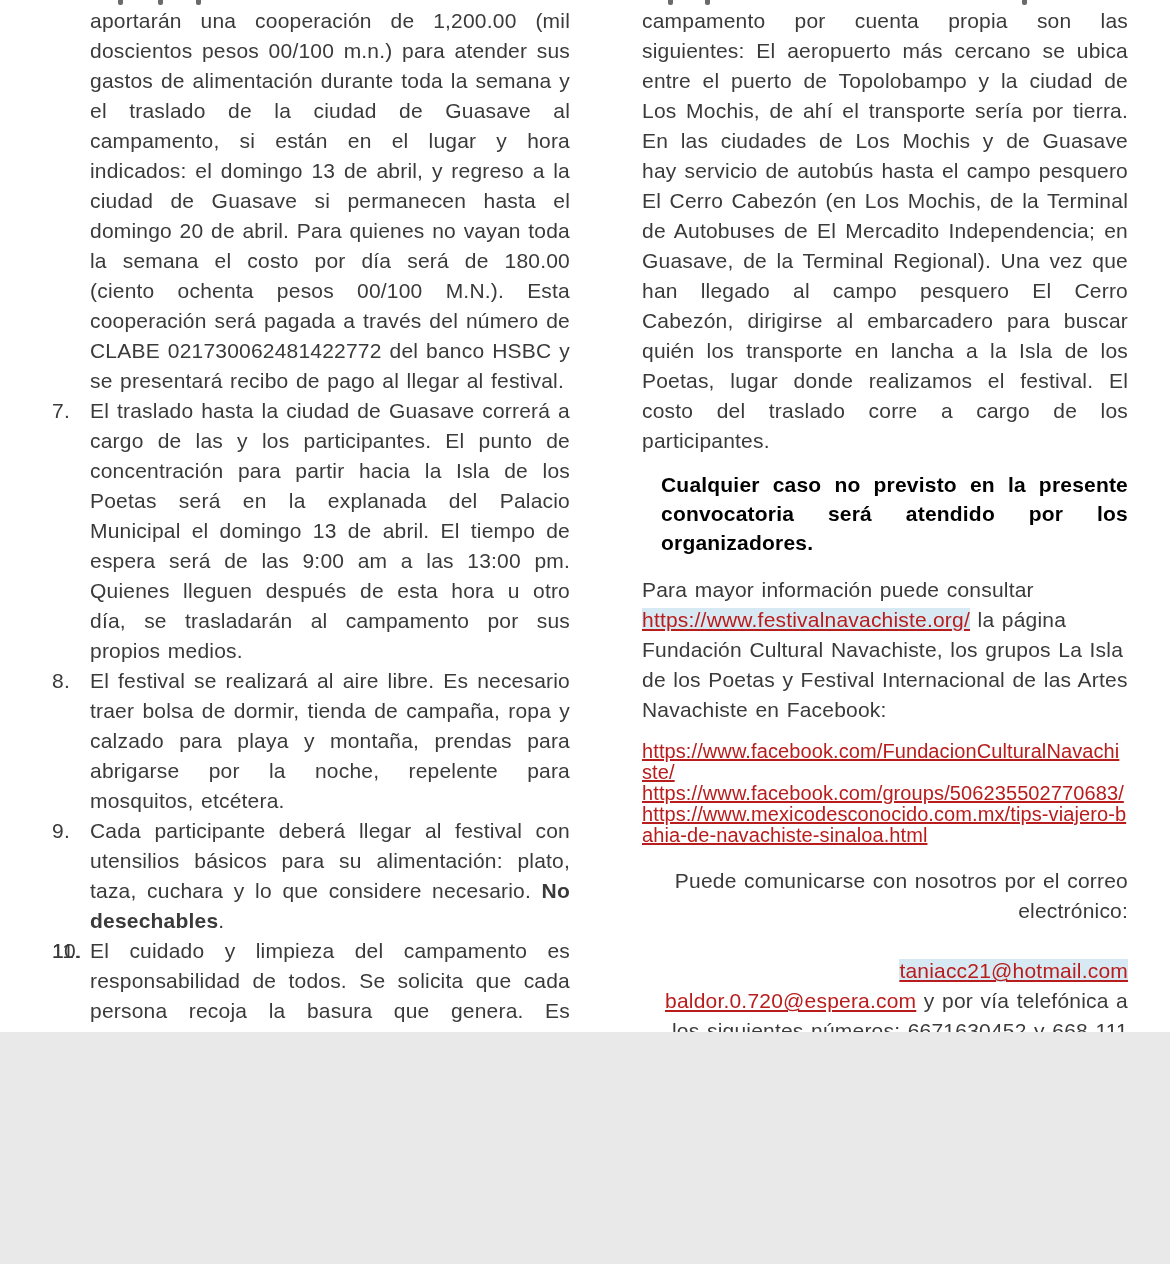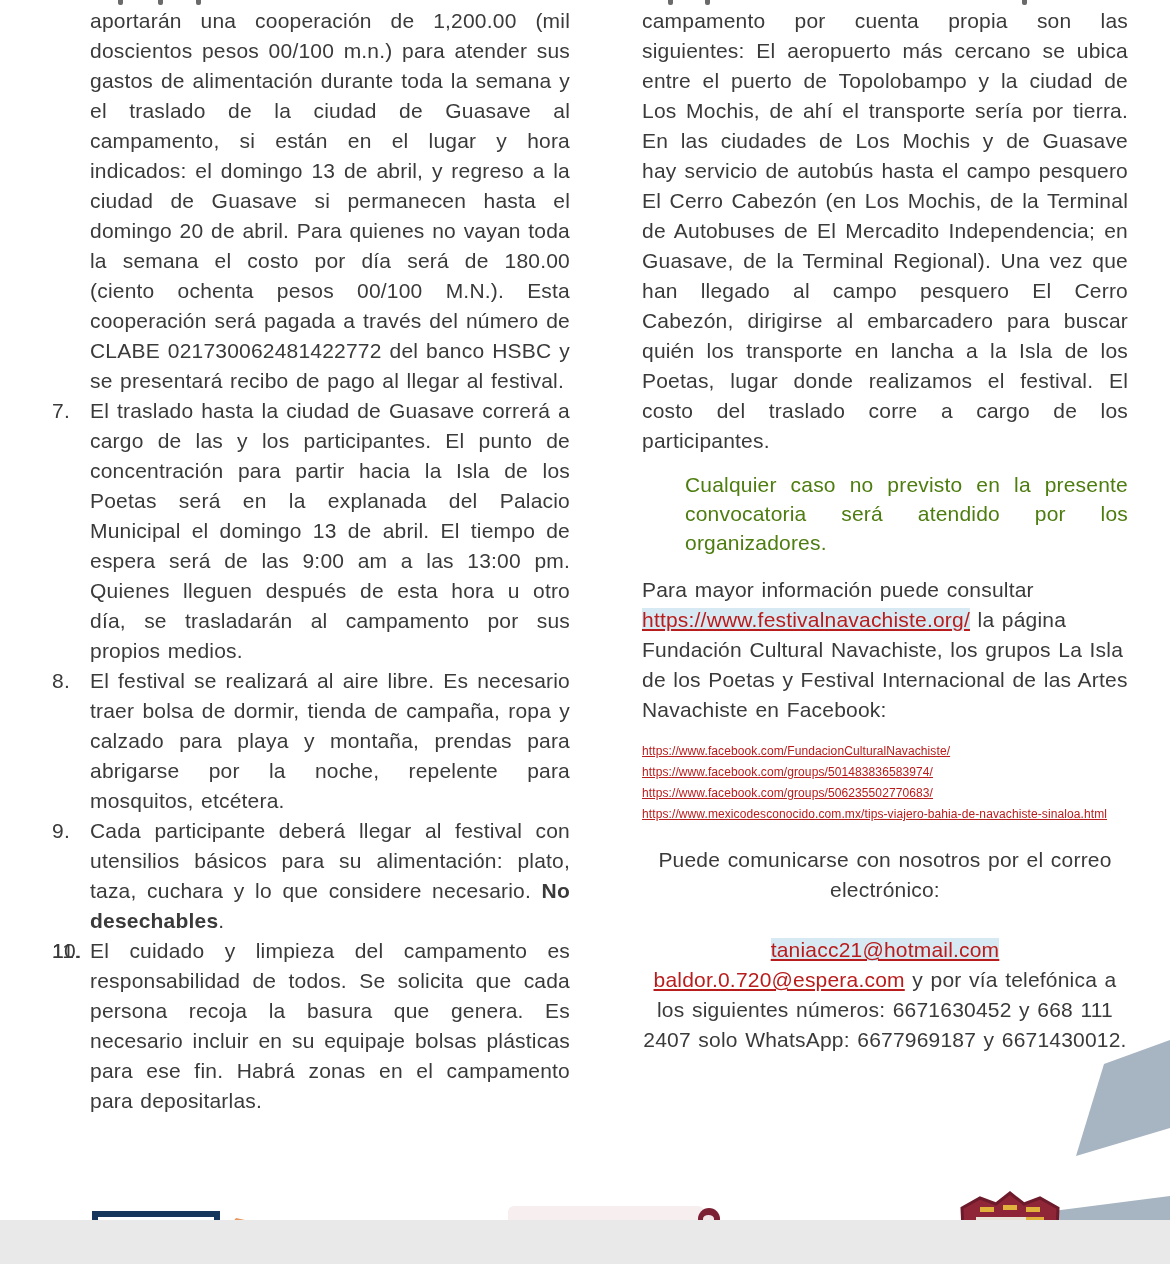--- a/index.html
+++ b/index.html
@@ -1,50 +1,50 @@
 <!DOCTYPE html>
 <html><head>
 <meta charset="utf-8">
 <style>
   html,body{margin:0;padding:0;background:#e9e9e9;}
   .page{
     position:relative;
-    width:1170px;height:1220px;
+    width:1170px;height:1032px;
     margin:0 auto;
     background:#ffffff;
     overflow:hidden;
     font-family:"Liberation Sans", sans-serif;
     color:#333333;
   }
   
   .col{
     position:absolute;top:6px;
     font-size:21px;line-height:30px;
     letter-spacing:0.2px;word-spacing:1.5px;
     color:#3a3a3a;
   }
   .col-left{left:52px;width:518px;}
   .col-right{left:642px;width:486px;}
   .para{ text-align:justify; margin:0; }
   .indent{ padding-left:38px; }
   .item{ position:relative; padding-left:38px; text-align:justify; }
   .item .num{ position:absolute; left:0; top:0; }
   .notice{
-    font-weight:normal; color:#4d7c0f;
-    margin:14px 0 0 43px; text-align:justify;
+    font-weight:bold; color:#000000;
+    margin:14px 0 0 19px; text-align:justify;
     line-height:29px;
   }
   .moreinfo{ margin-top:18px; text-align:left; }
-  .linklist{ margin-top:16px; font-size:12px; line-height:21px; letter-spacing:0.1px; }
+  .linklist{ margin-top:16px; font-size:20px; line-height:21px; letter-spacing:0.1px; }
   .linklist a{ display:block; word-break:break-all; }
   a.doclink{
     color:#b91c1c; text-decoration:underline; cursor:pointer;
   }
   a.hl{ background:#d7e9f2; }
-  .contact{ margin-top:20px; text-align:center; }
+  .contact{ margin-top:20px; text-align:right; }
   
   .remnant{ position:absolute; top:0; width:5px; height:5px; background:#6a6a6a; border-radius:0 0 2px 2px; }
   
   .deco-svg{ position:absolute; left:0; top:1000px; width:1170px; height:264px; }
   .cult-logo{
     position:absolute; left:92px; top:1211px; width:128px; height:62px;
     background:#ffffff; border:6px solid #16365c; box-sizing:border-box;
     z-index:3;
   }
   .inst-box{
@@ -114,21 +114,20 @@
 
   <div class="col col-right">
     <p class="para">campamento por cuenta propia son las siguientes: El aeropuerto más cercano se ubica entre el puerto de Topolobampo y la ciudad de Los Mochis, de ahí el transporte sería por tierra. En las ciudades de Los Mochis y de Guasave hay servicio de autobús hasta el campo pesquero El Cerro Cabezón (en Los Mochis, de la Terminal de Autobuses de El Mercadito Independencia; en Guasave, de la Terminal Regional). Una vez que han llegado al campo pesquero El Cerro Cabezón, dirigirse al embarcadero para buscar quién los transporte en lancha a la Isla de los Poetas, lugar donde realizamos el festival. El costo del traslado corre a cargo de los participantes.</p>
 
     <p class="notice">Cualquier caso no previsto en la presente convocatoria será atendido por los organizadores.</p>
 
     <p class="para moreinfo"><span>Para mayor información puede consultar </span><a class="doclink hl">https://www.festivalnavachiste.org/</a><span> la página Fundación Cultural Navachiste, los grupos La Isla de los Poetas y Festival Internacional de las Artes Navachiste en Facebook:</span></p>
 
     <div class="linklist">
       <a class="doclink">https://www.facebook.com/FundacionCulturalNavachiste/</a>
-      <a class="doclink">https://www.facebook.com/groups/501483836583974/</a>
       <a class="doclink">https://www.facebook.com/groups/506235502770683/</a>
       <a class="doclink">https://www.mexicodesconocido.com.mx/tips-viajero-bahia-de-navachiste-sinaloa.html</a>
     </div>
 
     <p class="para contact"><span>Puede comunicarse con nosotros por el correo electrónico:</span><br>
       <br>
       <a class="doclink hl">taniacc21@hotmail.com</a><br>
       <a class="doclink">baldor.0.720@espera.com</a><span> y por vía telefónica a los siguientes números: 6671630452 y 668 111 2407 solo WhatsApp: 6677969187 y 6671430012.</span></p>
   </div>
 

